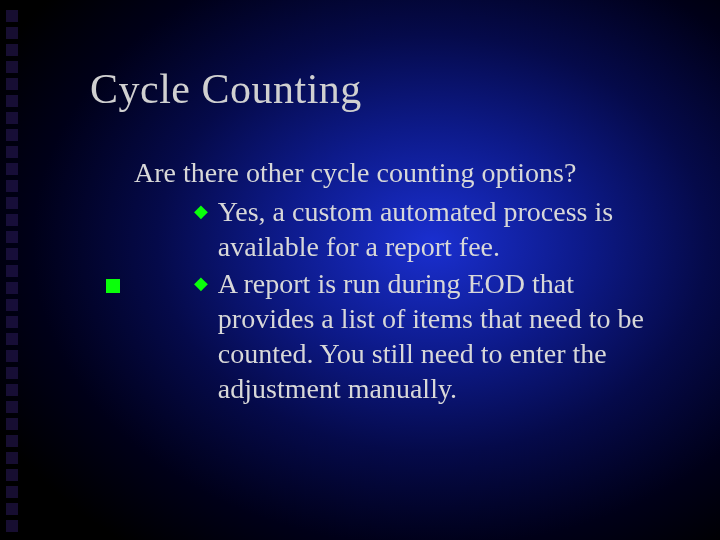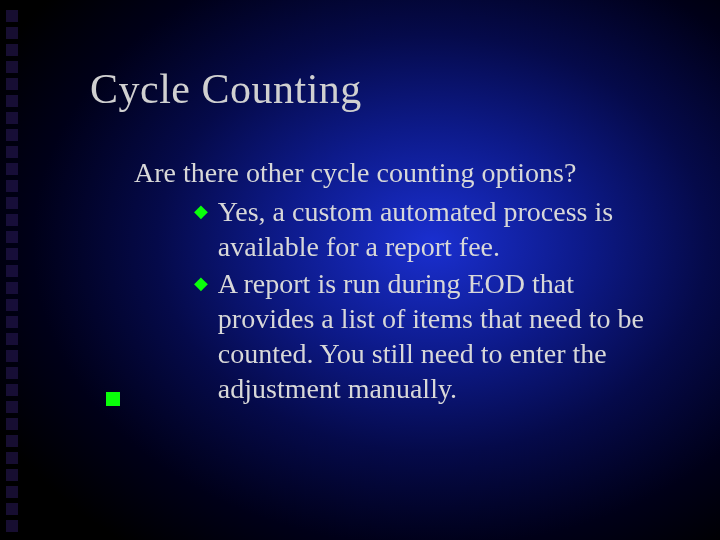--- a/index.html
+++ b/index.html
@@ -32,21 +32,21 @@
   }
   .title {
     color: #d0d0d0;
     font-size: 42px;
     font-weight: 400;
     margin-bottom: 42px;
     letter-spacing: 0.5px;
   }
   .lvl1 {
     display: flex;
-    align-items: flex-end;
+    align-items: center;
     margin-left: 16px;
   }
   .lvl1-bullet {
     width: 14px;
     height: 14px;
     background: #0aff0a;
     margin-top: 10px;
     margin-right: 14px;
     flex-shrink: 0;
   }

